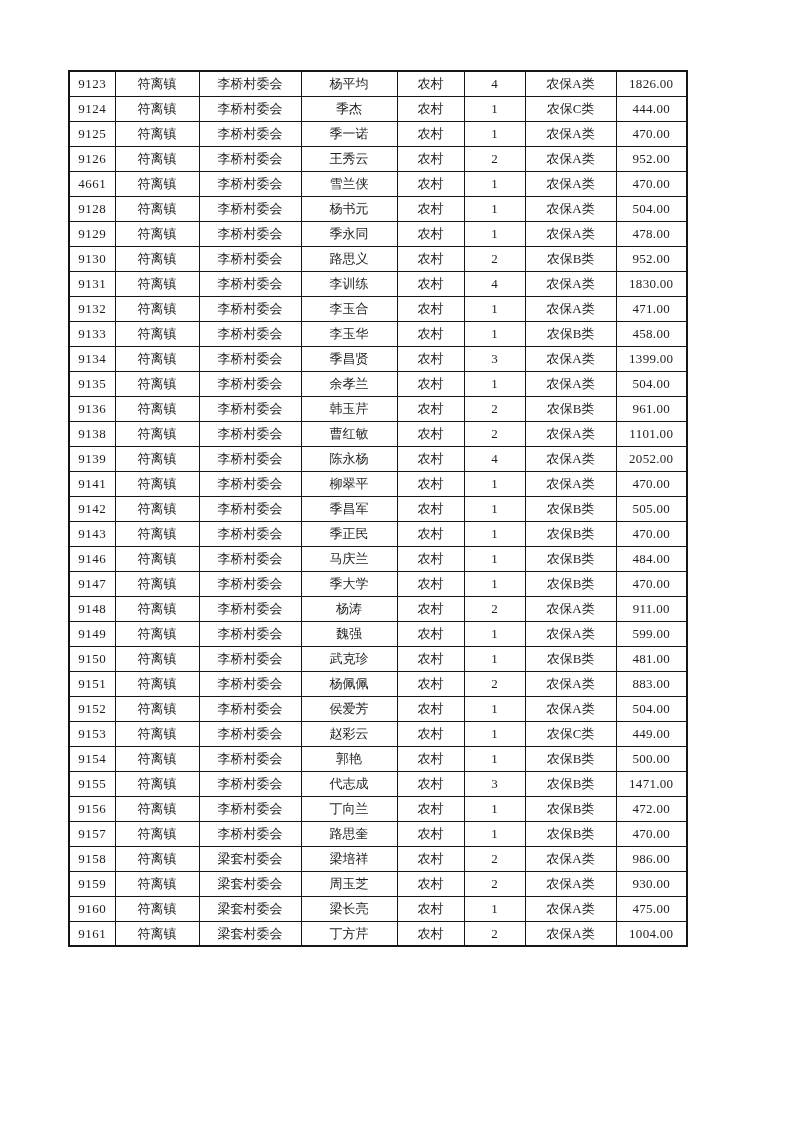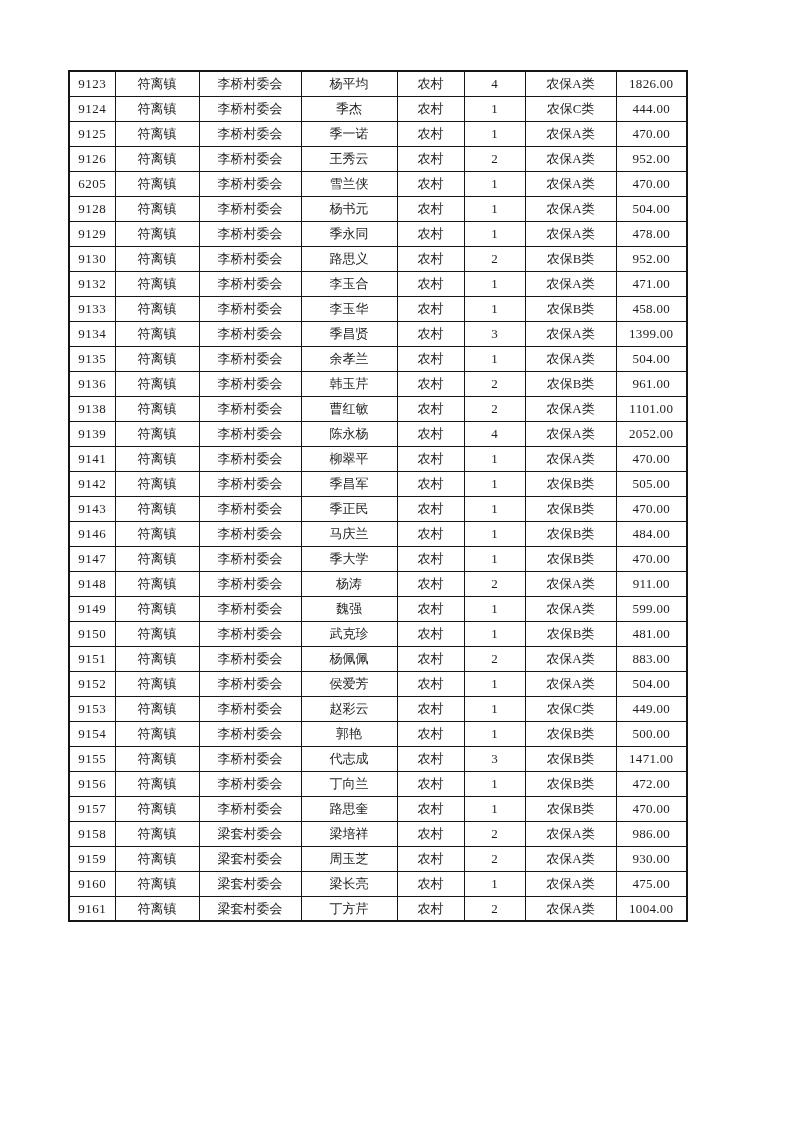--- a/index.html
+++ b/index.html
@@ -107,21 +107,21 @@
           <td class="col-id">9126</td>
           <td class="col-town">符离镇</td>
           <td class="col-village">李桥村委会</td>
           <td class="col-name">王秀云</td>
           <td class="col-residence">农村</td>
           <td class="col-count">2</td>
           <td class="col-category">农保A类</td>
           <td class="col-amount">952.00</td>
         </tr>
         <tr>
-          <td class="col-id">6205</td>
+          <td class="col-id">4661</td>
           <td class="col-town">符离镇</td>
           <td class="col-village">李桥村委会</td>
           <td class="col-name">雪兰侠</td>
           <td class="col-residence">农村</td>
           <td class="col-count">1</td>
           <td class="col-category">农保A类</td>
           <td class="col-amount">470.00</td>
         </tr>
         <tr>
           <td class="col-id">9128</td>
@@ -145,20 +145,30 @@
         </tr>
         <tr>
           <td class="col-id">9130</td>
           <td class="col-town">符离镇</td>
           <td class="col-village">李桥村委会</td>
           <td class="col-name">路思义</td>
           <td class="col-residence">农村</td>
           <td class="col-count">2</td>
           <td class="col-category">农保B类</td>
           <td class="col-amount">952.00</td>
+        </tr>
+        <tr>
+          <td class="col-id">9131</td>
+          <td class="col-town">符离镇</td>
+          <td class="col-village">李桥村委会</td>
+          <td class="col-name">李训练</td>
+          <td class="col-residence">农村</td>
+          <td class="col-count">4</td>
+          <td class="col-category">农保A类</td>
+          <td class="col-amount">1830.00</td>
         </tr>
         <tr>
           <td class="col-id">9132</td>
           <td class="col-town">符离镇</td>
           <td class="col-village">李桥村委会</td>
           <td class="col-name">李玉合</td>
           <td class="col-residence">农村</td>
           <td class="col-count">1</td>
           <td class="col-category">农保A类</td>
           <td class="col-amount">471.00</td>

